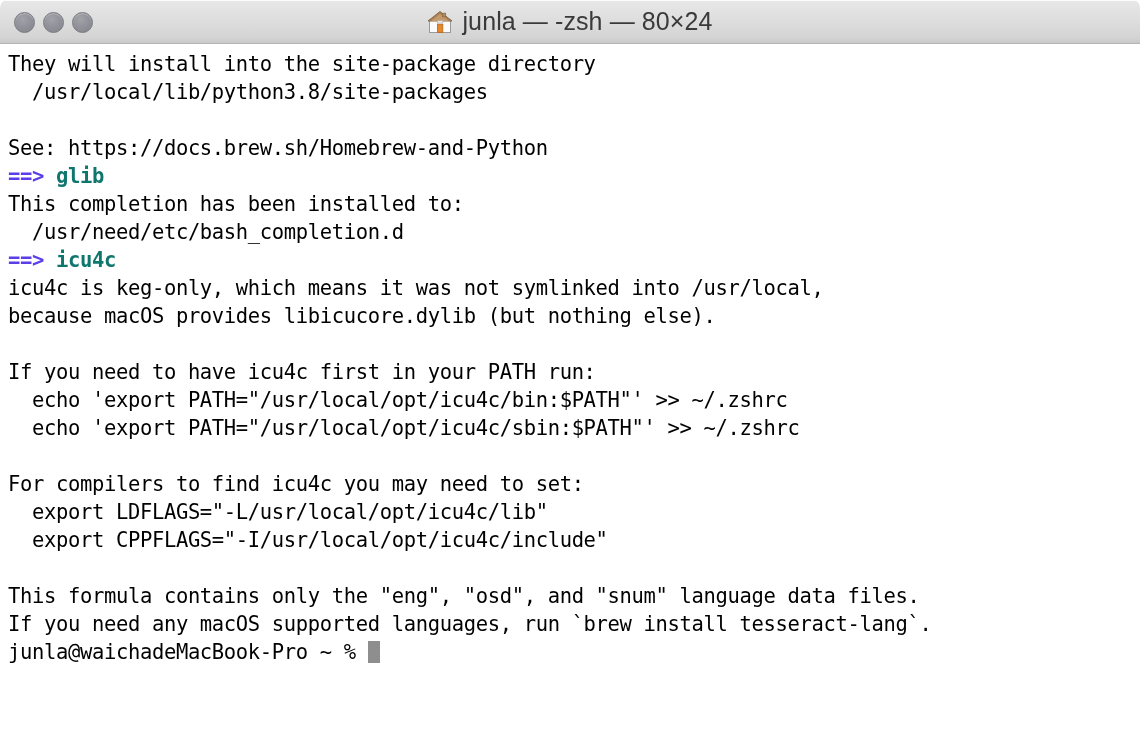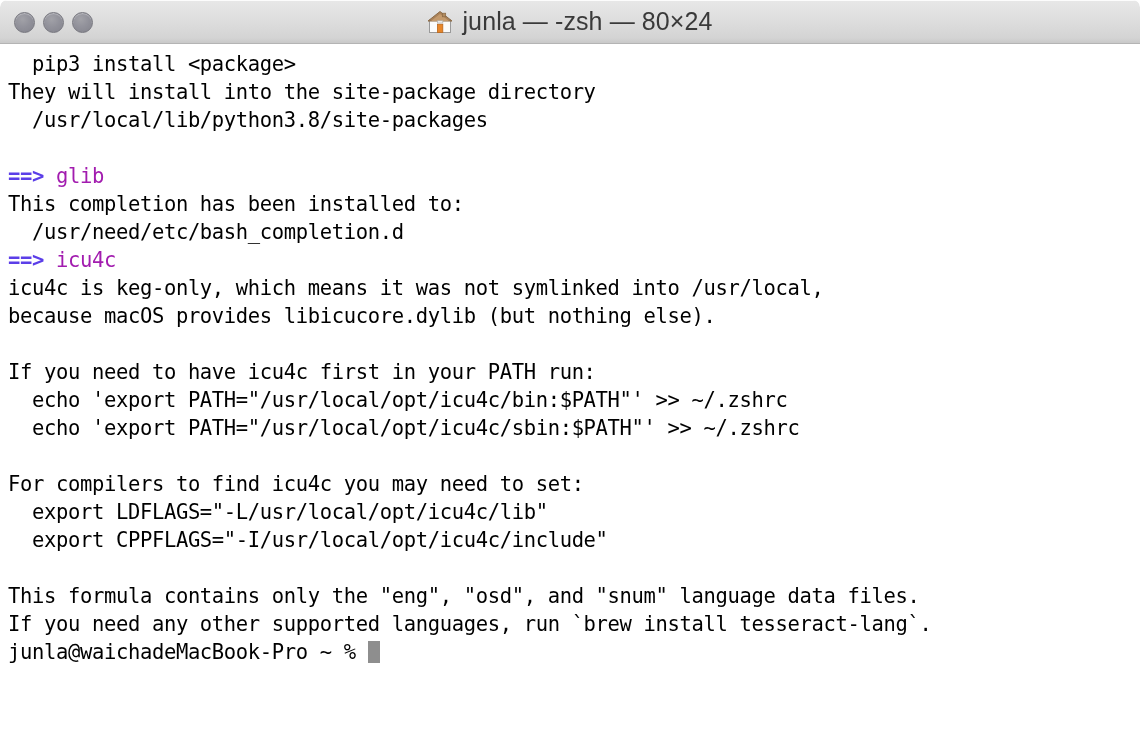--- a/index.html
+++ b/index.html
@@ -112,22 +112,22 @@
   }
   .term-line.blank {
     color: transparent;
   }
 
   .marker {
     color: #5b3ee8;
     font-weight: 700;
   }
   .formula {
-    color: #a21caf;
-    font-weight: 400;
+    color: #0f766e;
+    font-weight: 700;
   }
 
   .cursor {
     display: inline-block;
     width: 12px;
     height: 22px;
     background: #8e8e8e;
     vertical-align: -4px;
   }
 </style>
@@ -152,37 +152,37 @@
         <rect x="15.5" y="3.2" width="3.2" height="3.6" fill="#b08a5e" stroke="#8a6a46" stroke-width="0.7"></rect>
         <rect x="10.4" y="14.2" width="5.4" height="8.3" fill="#e8862a" stroke="#b9661c" stroke-width="0.8"></rect>
         <rect x="10.4" y="10.8" width="5.4" height="2.2" fill="#f2f2f2" stroke="#b0b0b0" stroke-width="0.7"></rect>
       </svg>
       <span class="title-text">junla — -zsh — 80×24</span>
     </div>
 
   </div>
 
   <div class="terminal" id="terminal-body">
-      <div class="term-line"><span>  pip3 install &lt;package&gt;</span></div>
       <div class="term-line"><span>They will install into the site-package directory</span></div>
       <div class="term-line"><span>  /usr/local/lib/python3.8/site-packages</span></div>
       <div class="term-line blank"><span>&nbsp;</span></div>
+      <div class="term-line"><span>See: https://docs.brew.sh/Homebrew-and-Python</span></div>
       <div class="term-line"><span class="marker">==&gt;</span> <span class="formula">glib</span></div>
       <div class="term-line"><span>This completion has been installed to:</span></div>
       <div class="term-line"><span>  /usr/need/etc/bash_completion.d</span></div>
       <div class="term-line"><span class="marker">==&gt;</span> <span class="formula">icu4c</span></div>
       <div class="term-line"><span>icu4c is keg-only, which means it was not symlinked into /usr/local,</span></div>
       <div class="term-line"><span>because macOS provides libicucore.dylib (but nothing else).</span></div>
       <div class="term-line blank"><span>&nbsp;</span></div>
       <div class="term-line"><span>If you need to have icu4c first in your PATH run:</span></div>
       <div class="term-line"><span>  echo 'export PATH="/usr/local/opt/icu4c/bin:$PATH"' &gt;&gt; ~/.zshrc</span></div>
       <div class="term-line"><span>  echo 'export PATH="/usr/local/opt/icu4c/sbin:$PATH"' &gt;&gt; ~/.zshrc</span></div>
       <div class="term-line blank"><span>&nbsp;</span></div>
       <div class="term-line"><span>For compilers to find icu4c you may need to set:</span></div>
       <div class="term-line"><span>  export LDFLAGS="-L/usr/local/opt/icu4c/lib"</span></div>
       <div class="term-line"><span>  export CPPFLAGS="-I/usr/local/opt/icu4c/include"</span></div>
       <div class="term-line blank"><span>&nbsp;</span></div>
       <div class="term-line"><span>This formula contains only the "eng", "osd", and "snum" language data files.</span></div>
-      <div class="term-line"><span>If you need any other supported languages, run `brew install tesseract-lang`.</span></div>
+      <div class="term-line"><span>If you need any macOS supported languages, run `brew install tesseract-lang`.</span></div>
       <div class="term-line"><span>junla@waichadeMacBook-Pro ~ % </span><span class="cursor"></span></div>
     </div>
 
 </div>
 
 </body></html>

